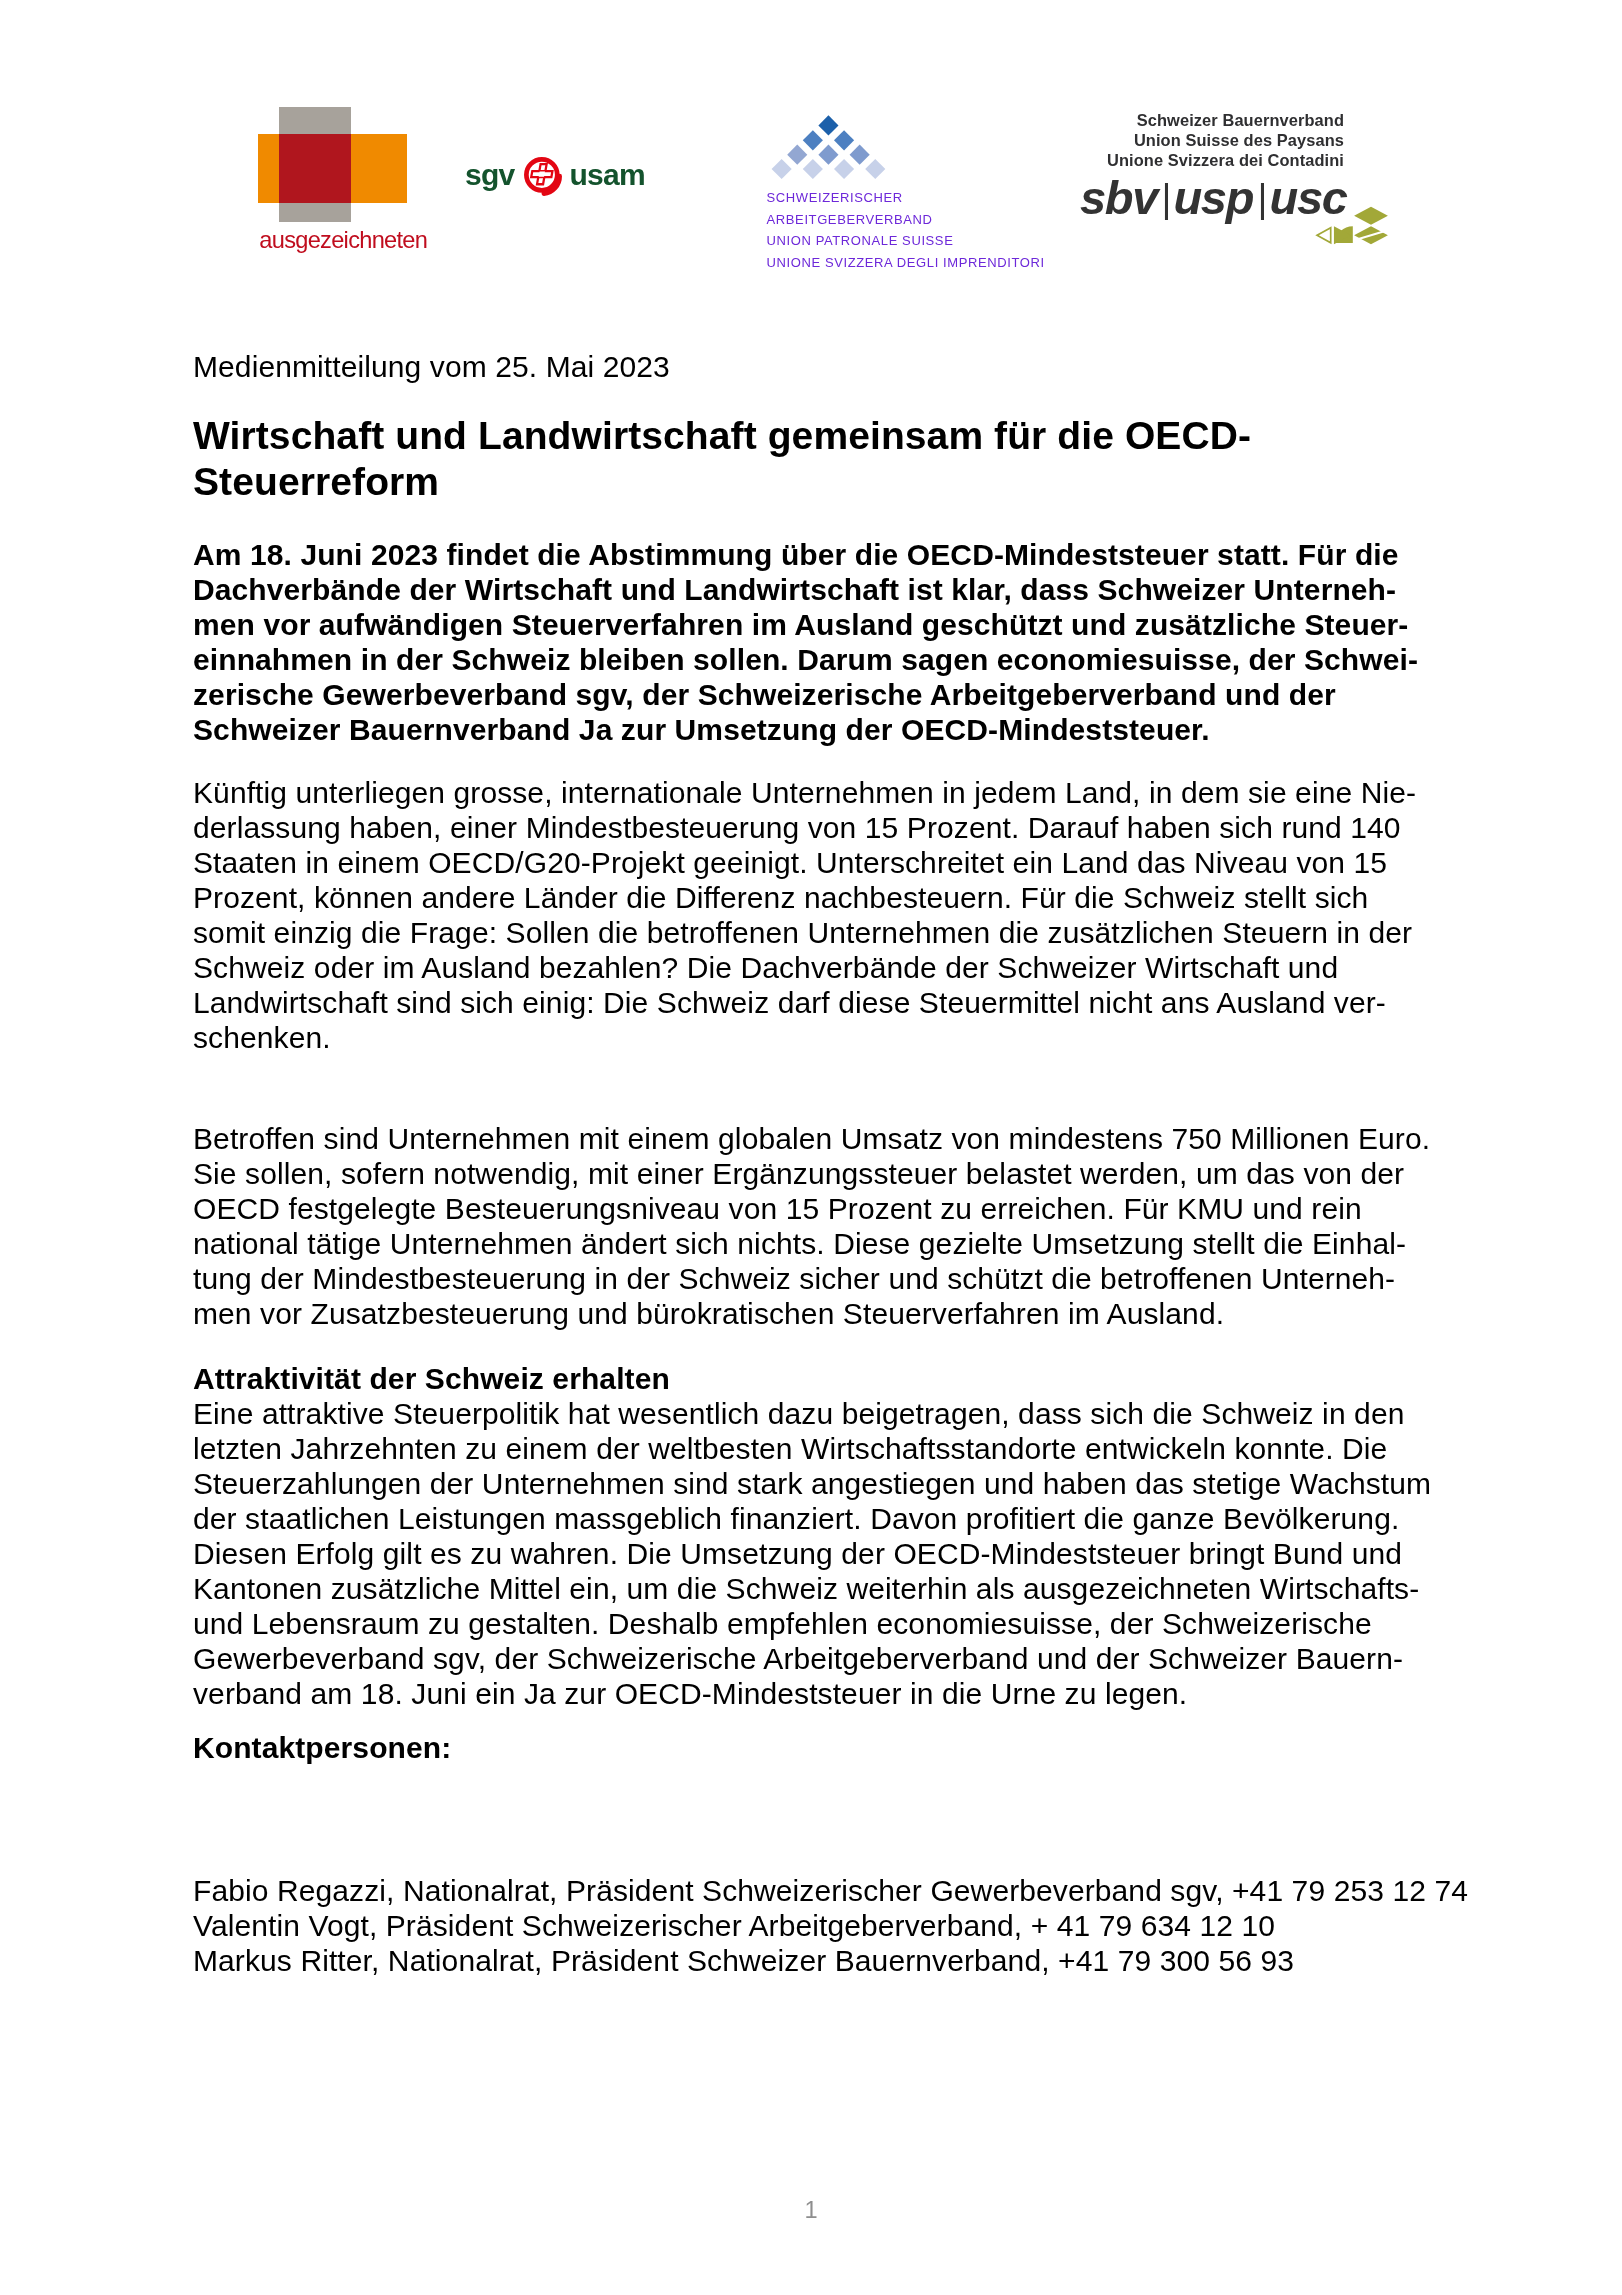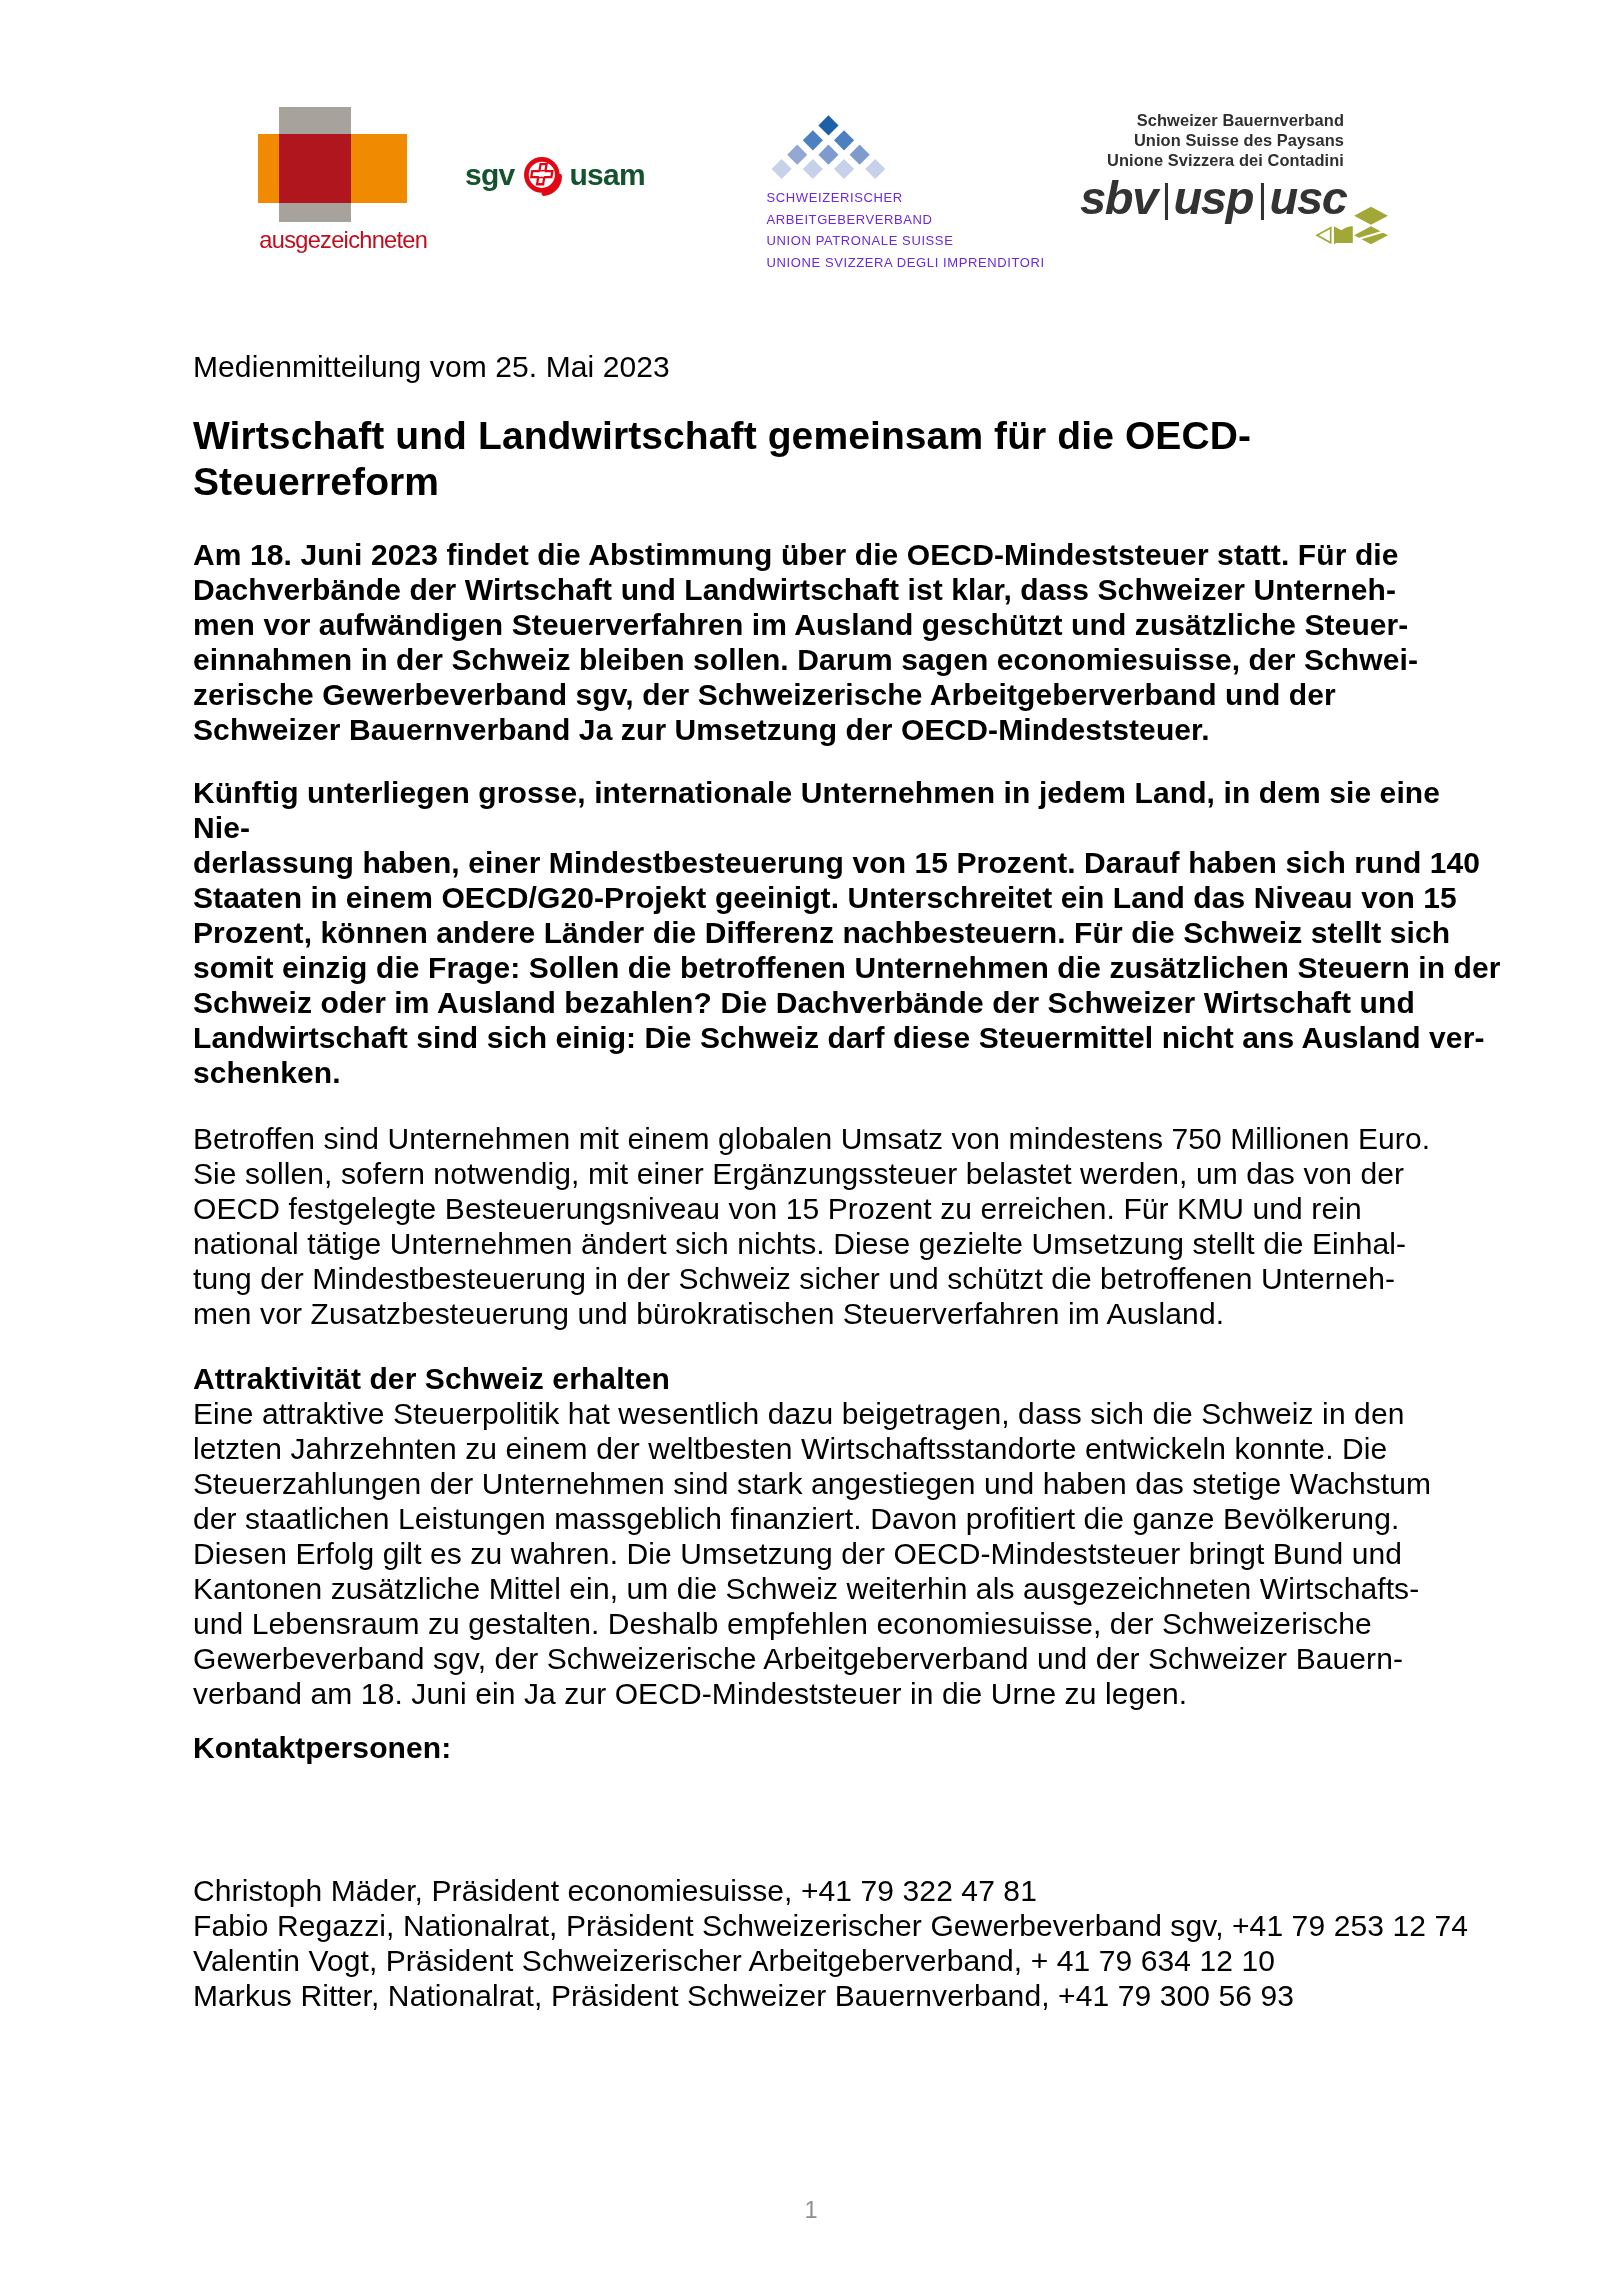--- a/index.html
+++ b/index.html
@@ -22,21 +22,21 @@
     letter-spacing:0.1px;
   }
   .bold{font-weight:700;}
   .doc-date{left:193px;top:349px;}
   .doc-title{
     left:193px;top:413px;
     font-size:39px;line-height:46px;font-weight:700;
     white-space:pre-line;width:1309px;letter-spacing:0.1px;
   }
   .lead{left:193px;top:537px;}
-  .para1{left:193px;top:775px;font-weight:bold;}
+  .para1{left:193px;top:775px;}
   .kmu-heading{left:193px;top:1086px;}
   .kmu-para{left:193px;top:1121px;}
   .attr-heading{left:193px;top:1361px;}
   .attr-para{left:193px;top:1396px;}
   .contacts-heading{left:193px;top:1730px;}
   .contacts{left:193px;top:1873px;}
   .contact-line{font-size:30px;line-height:35px;letter-spacing:0.1px;}
   .page-number{
     left:0;top:2197px;width:1622px;text-align:center;
     font-size:23.6px;color:#8e8e8e;
@@ -176,21 +176,20 @@
 der staatlichen Leistungen massgeblich finanziert. Davon profitiert die ganze Bevölkerung.
 Diesen Erfolg gilt es zu wahren. Die Umsetzung der OECD-Mindeststeuer bringt Bund und
 Kantonen zusätzliche Mittel ein, um die Schweiz weiterhin als ausgezeichneten Wirtschafts-
 und Lebensraum zu gestalten. Deshalb empfehlen economiesuisse, der Schweizerische
 Gewerbeverband sgv, der Schweizerische Arbeitgeberverband und der Schweizer Bauern-
 verband am 18. Juni ein Ja zur OECD-Mindeststeuer in die Urne zu legen.</p>
 
   <h2 class="abs body-text bold contacts-heading" style="margin:0;">Kontaktpersonen:</h2>
 
   <div class="abs contacts">
-    <div class="contact-line">Christoph Mäder, Präsident economiesuisse, +41 79 322 47 81</div>
     <div class="contact-line">Fabio Regazzi, Nationalrat, Präsident Schweizerischer Gewerbeverband sgv, +41 79 253 12 74</div>
     <div class="contact-line">Valentin Vogt, Präsident Schweizerischer Arbeitgeberverband, + 41 79 634 12 10</div>
     <div class="contact-line">Markus Ritter, Nationalrat, Präsident Schweizer Bauernverband, +41 79 300 56 93</div>
   </div>
 
   <div class="abs page-number">1</div>
 
 </div>
 
 

